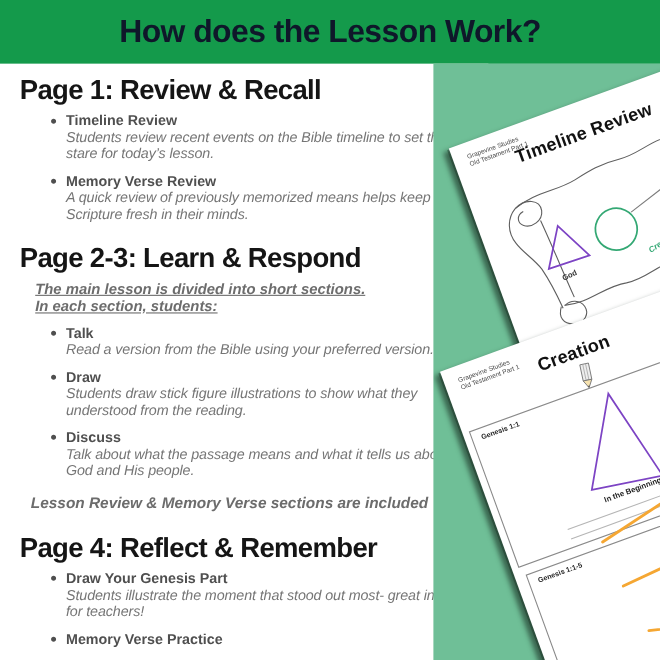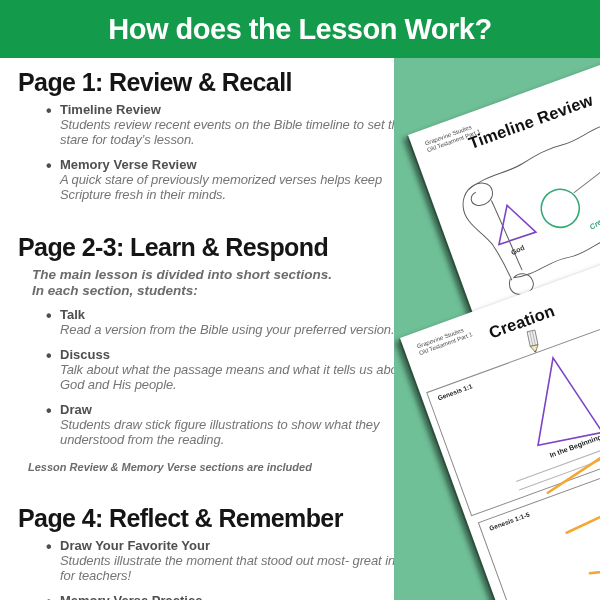--- a/index.html
+++ b/index.html
@@ -7,34 +7,34 @@
     --circle-green:#34a874; --ray-orange:#f5a733; --heading-black:#151515;
     --body-gray:#757575; --bullet-title-gray:#4f4f4f;
   }
   html,body{margin:0;padding:0;}
   body{font-family:"Liberation Sans",sans-serif;}
   .stage{position:relative;width:600px;height:600px;background:#ffffff;overflow:hidden;}
 
   
   .header{position:absolute;left:0;top:0;width:600px;height:58px;
     background:var(--header-green);display:flex;align-items:center;justify-content:center;}
-  .header h1{margin:0;color:#ffffff;font-size:29px;font-weight:700;letter-spacing:-0.5px;}
+  .header h1{margin:0;color:#0f172a;font-size:29px;font-weight:700;letter-spacing:-0.5px;}
 
   
   .lcol{position:absolute;left:0;top:58px;width:444px;height:542px;background:#fff;
     padding:10px 14px 0 18px;box-sizing:border-box;}
   .h2{font-size:25px;font-weight:700;color:var(--heading-black);letter-spacing:-0.6px;margin:0 0 5px 0;}
-  .h2.mt{margin-top:31px;}
+  .h2.mt{margin-top:19px;}
   ul.blist{list-style:none;margin:4px 0 0 0;padding:0 0 0 28px;}
   ul.blist li{position:relative;margin:0 0 10px 0;padding:0 2px 0 14px;}
   ul.blist li::before{content:"•";position:absolute;left:0;top:0;color:var(--bullet-title-gray);font-weight:700;}
   .btitle{font-size:13px;font-weight:700;color:var(--bullet-title-gray);line-height:15px;}
   .bdesc{font-size:13px;color:var(--body-gray);line-height:15px;letter-spacing:-0.1px;font-style:italic;}
-  .intro{font-size:13.5px;font-weight:700;font-style:italic;color:#6c6c6c;line-height:16px;margin:2px 0 8px 14px;}
-  .note{font-size:11px;font-weight:700;font-style:italic;color:#6c6c6c;margin:14px 0 0 10px;}
+  .intro{font-size:13.5px;font-weight:700;font-style:italic;color:#6c6c6c;line-height:16px;margin:2px 0 8px 14px;text-decoration:underline;}
+  .note{font-size:14px;font-weight:700;font-style:italic;color:#6c6c6c;margin:14px 0 0 10px;}
 
   
   .rpanel{position:absolute;left:394px;top:58px;width:206px;height:542px;
     background:var(--panel-green);overflow:hidden;}
   .page{position:absolute;background:#ffffff;transform-origin:0 0;transform:rotate(-20deg);
     overflow:hidden;box-shadow:-6px 2px 5px rgba(22,40,30,.6),-2px 1px 0 rgba(22,40,30,.35);}
   .page1{left:14px;top:77px;width:240px;height:320px;}
   .page2{left:6px;top:280px;width:240px;height:380px;}
   .brand{position:absolute;left:13px;top:11px;font-size:6px;line-height:7px;color:#4a4a4a;}
   .ptitle{position:absolute;left:0;right:0;text-align:center;font-weight:700;color:#111;
@@ -66,49 +66,49 @@
   <div class="lcol">
 
     <div class="h2">Page 1: Review &amp; Recall</div>
     <ul class="blist">
       <li>
         <div class="btitle">Timeline Review</div>
         <div class="bdesc">Students review recent events on the Bible timeline to set the stare for today’s lesson.</div>
       </li>
       <li>
         <div class="btitle">Memory Verse Review</div>
-        <div class="bdesc">A quick stare of previously memorized verses helps keep Scripture fresh in their minds.</div>
+        <div class="bdesc">A quick review of previously memorized means helps keep Scripture fresh in their minds.</div>
       </li>
     </ul>
 
     <div class="h2 mt">Page 2-3: Learn &amp; Respond</div>
     <div class="intro">
       <div>The main lesson is divided into short sections.</div>
       <div>In each section, students:</div>
     </div>
     <ul class="blist">
       <li>
         <div class="btitle">Talk</div>
         <div class="bdesc">Read a version from the Bible using your preferred version.</div>
       </li>
       <li>
+        <div class="btitle">Draw</div>
+        <div class="bdesc">Students draw stick figure illustrations to show what they understood from the reading.</div>
+      </li>
+      <li>
         <div class="btitle">Discuss</div>
         <div class="bdesc">Talk about what the passage means and what it tells us about God and His people.</div>
-      </li>
-      <li>
-        <div class="btitle">Draw</div>
-        <div class="bdesc">Students draw stick figure illustrations to show what they understood from the reading.</div>
       </li>
     </ul>
     <div class="note">Lesson Review &amp; Memory Verse sections are included</div>
 
     <div class="h2 mt">Page 4: Reflect &amp; Remember</div>
     <ul class="blist">
       <li>
-        <div class="btitle">Draw Your Favorite Your</div>
+        <div class="btitle">Draw Your Genesis Part</div>
         <div class="bdesc">Students illustrate the moment that stood out most- great insight for teachers!</div>
       </li>
       <li>
         <div class="btitle">Memory Verse Practice</div>
 
       </li>
     </ul>
   </div>
 
   <div class="rpanel">

